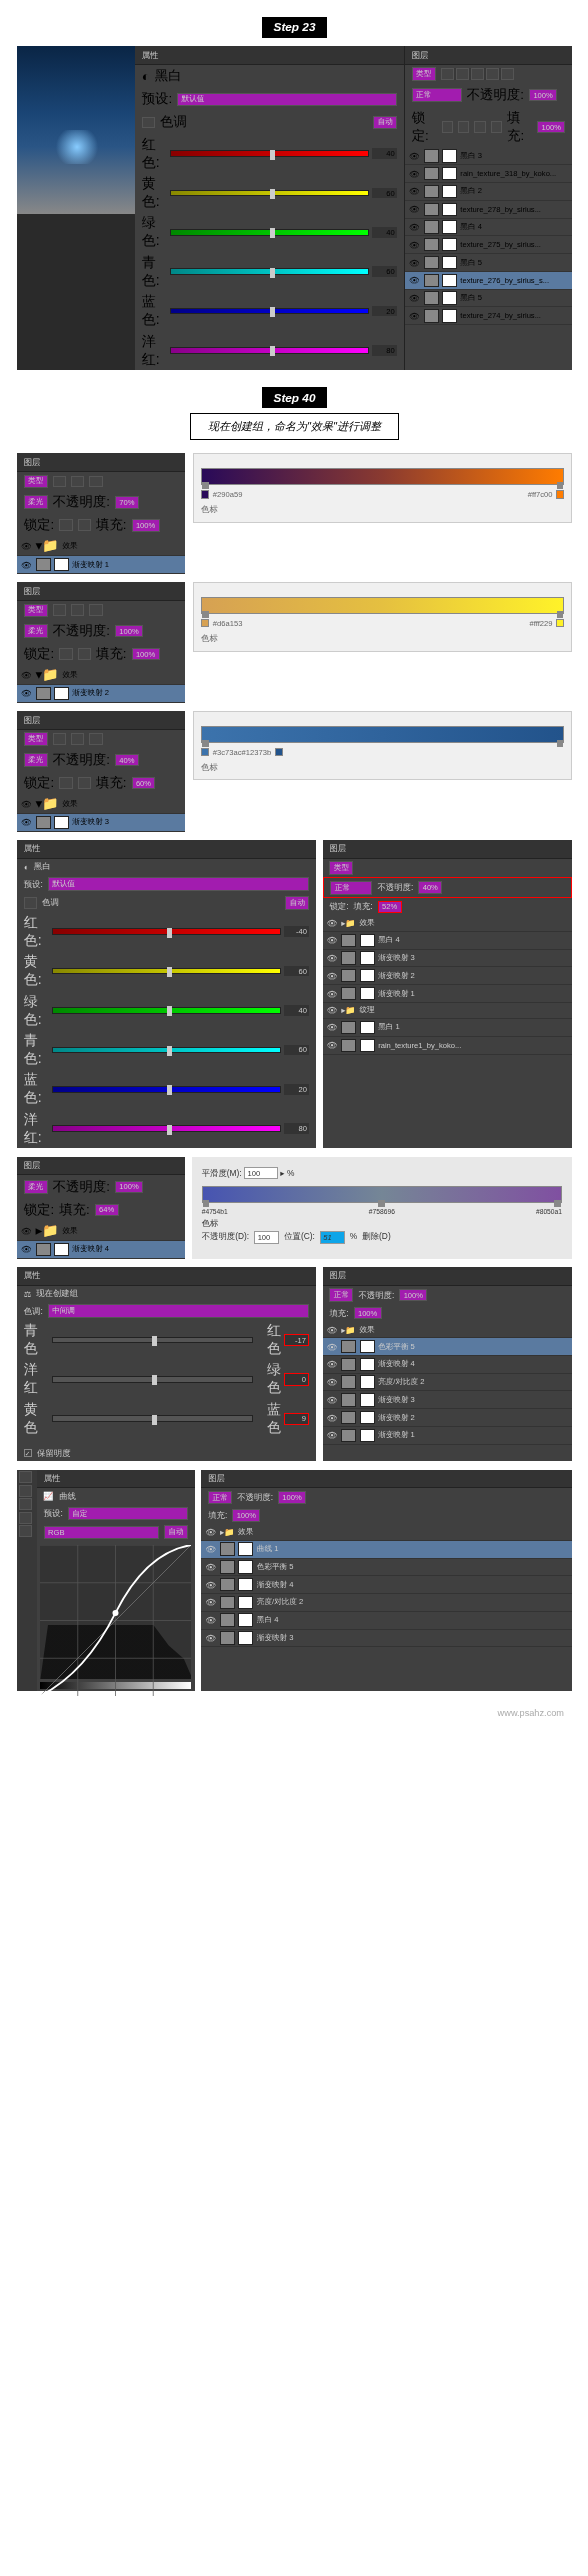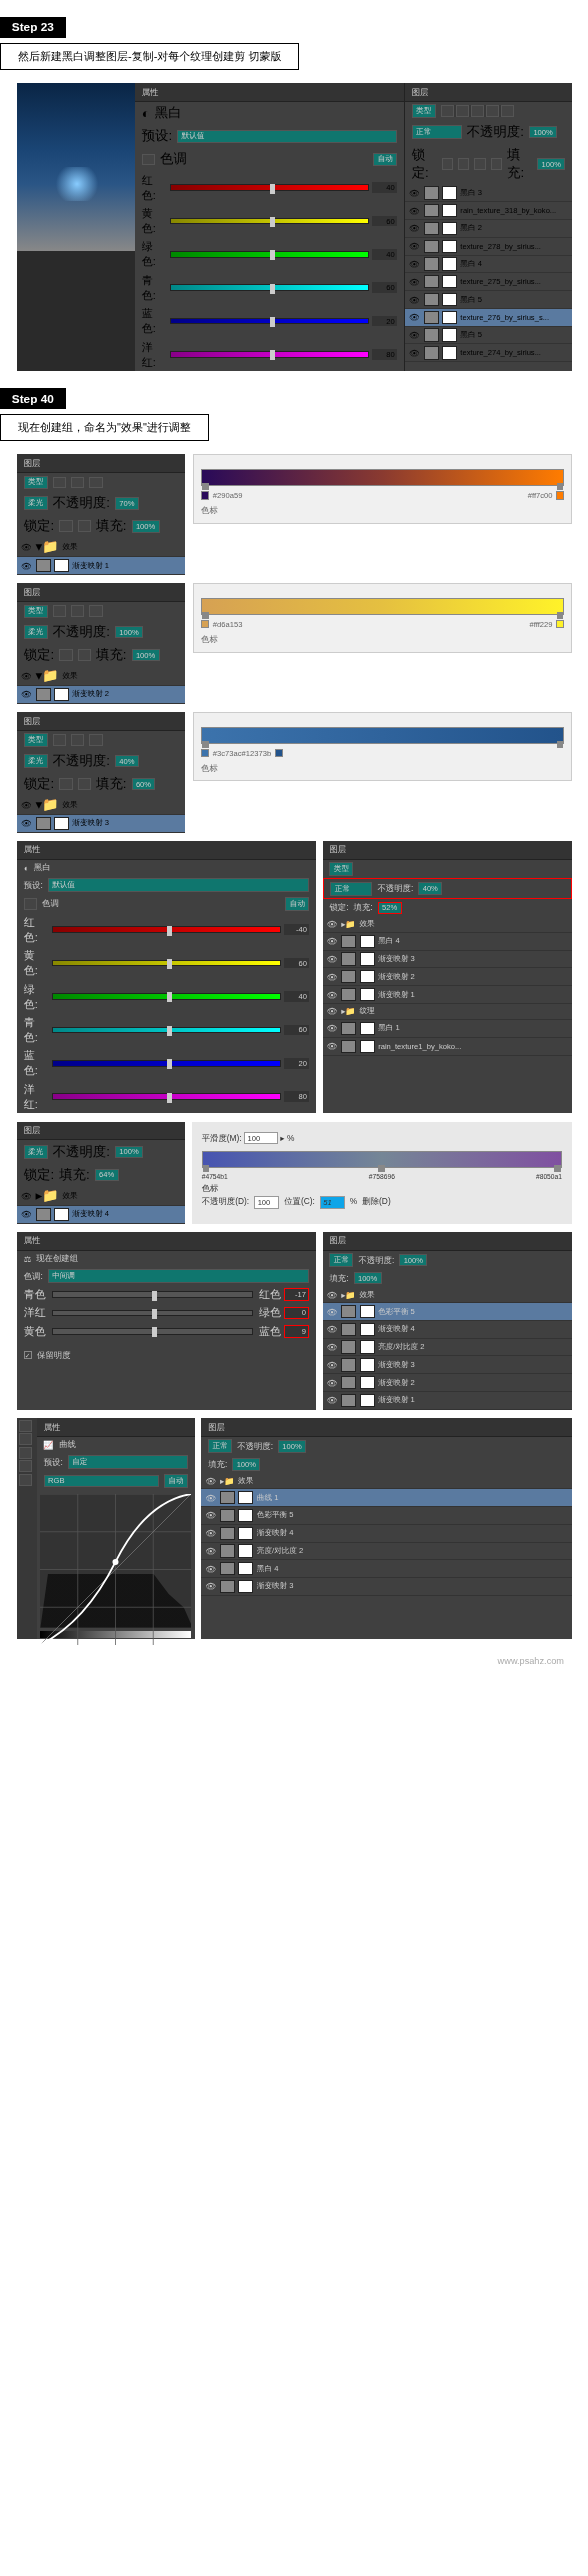--- a/index.html
+++ b/index.html
@@ -1,33 +1,33 @@
 <!DOCTYPE html>
 <html style="font-size:13.4px"><head>
 <meta charset="utf-8">
 <style>
 * { margin: 0; padding: 0; box-sizing: border-box; font-family: "Microsoft YaHei", Arial, sans-serif; }
 body { background: #fff; width: 589px; }
-.step-header { margin: 17px 0 8.4px; }
+.step-header { text-align: center; margin: 17px 0 8.4px; font-style: italic; }
 .step-badge { display: inline-block; background: #000; color: #fff; padding: 3.4px 11.8px; font-size: 11.8px; font-weight: bold; }
 .step-desc { border: 0.8px solid #000; padding: 5px 17px; margin: 5px auto; font-size: 11px; display: inline-block; }
 .ps-panel { background: #404040; color: #ccc; font-size: 8.4px; }
 .panel-header { background: #333; padding: 3.4px 6.7px; font-size: 8.4px; color: #ccc; border-bottom: 0.8px solid #222; }
 .panel-row { padding: 2.5px 6.7px; display: flex; align-items: center; gap: 5px; }
 .slider-row { display: flex; align-items: center; padding: 1.7px 6.7px; gap: 3.4px; }
-.slider-label { width: 25px; font-size: 11px; }
+.slider-label { width: 25px; font-size: 14px; }
 .slider-track { flex: 1; height: 6.7px; position: relative; border: 0.8px solid #222; }
 .slider-val { width: 25px; background: #333; font-size: 7.6px; text-align: right; padding: 0.8px 2.5px; }
 .layer-row { display: flex; align-items: center; padding: 1.7px 3.4px; gap: 3.4px; background: #404040; border-bottom: 0.8px solid #333; }
 .layer-row.sel { background: #5a7aa0; }
 .eye { width: 11.8px; height: 11.8px; display: flex; align-items: center; justify-content: center; font-size: 8.4px; }
 .thumb { width: 15px; height: 13.4px; background: #888; border: 0.8px solid #222; }
 .thumb.white { background: #fff; }
 .layer-name { font-size: 7.6px; flex: 1; white-space: nowrap; overflow: hidden; }
-.dropdown { background: #0f766e; border: 0.8px solid #555; padding: 0.8px 3.4px; font-size: 7.6px; color: #ccc; }
+.dropdown { background: #a21caf; border: 0.8px solid #555; padding: 0.8px 3.4px; font-size: 7.6px; color: #ccc; }
 .icon-row { display: flex; gap: 1.7px; padding: 2.5px 5px; background: #383838; }
 .icon-btn { width: 13.4px; height: 11.8px; background: #444; border: 0.8px solid #555; }
 .gradient-bar { height: 17px; margin: 6.7px 0 3.4px; border: 0.8px solid #888; position: relative; }
 .color-swatch { display: flex; align-items: center; gap: 3.4px; font-size: 7.6px; color: #666; padding: 1.7px 0; }
 .swatch { width: 8.4px; height: 8.4px; border: 0.8px solid #888; }
 .step24-row { display: flex; align-items: flex-start; margin: 8.4px 17px; gap: 8.4px; }
 .mini-layers { width: 168px; background: #404040; }
 .gradient-info { flex: 1; background: #f0f0f0; padding: 6.7px; border: 0.8px solid #ccc; }
 .properties-panel { background: #404040; }
 .image-preview { width: 118px; height: 168px; background: linear-gradient(180deg, #0a2545 0%, #1a4575 40%, #2a5585 60%, #888 100%); position: relative; float: left; margin-right: 6.7px; }
@@ -45,22 +45,20 @@
 .toolbar-vert { width: 20px; background: #383838; display: flex; flex-direction: column; gap: 1.7px; padding: 1.7px; }
 .input-field { background: #333; border: 0.8px solid #555; color: #ccc; font-size: 7.6px; padding: 0.8px 2.5px; width: 34px; }
 .bottom-section { display: flex; margin: 8.4px 17px; gap: 6.7px; }
 .marker { position: absolute; bottom: -5px; width: 6.7px; height: 6.7px; background: #888; }
 </style>
 </head>
 <body>
 
 <div class="step-header">
   <div class="step-badge">Step 23</div><br>
-  <div class="step-desc">然后新建黑白调整图层-复制-对每个纹理创建剪
-切蒙版</div>
 </div>
 
 <div class="section-23">
   <div class="left">
     <div class="image-preview">
       <div class="tiger-glow"></div>
     </div>
   </div>
   <div class="mid properties-panel">
     <div class="panel-header">属性</div>

